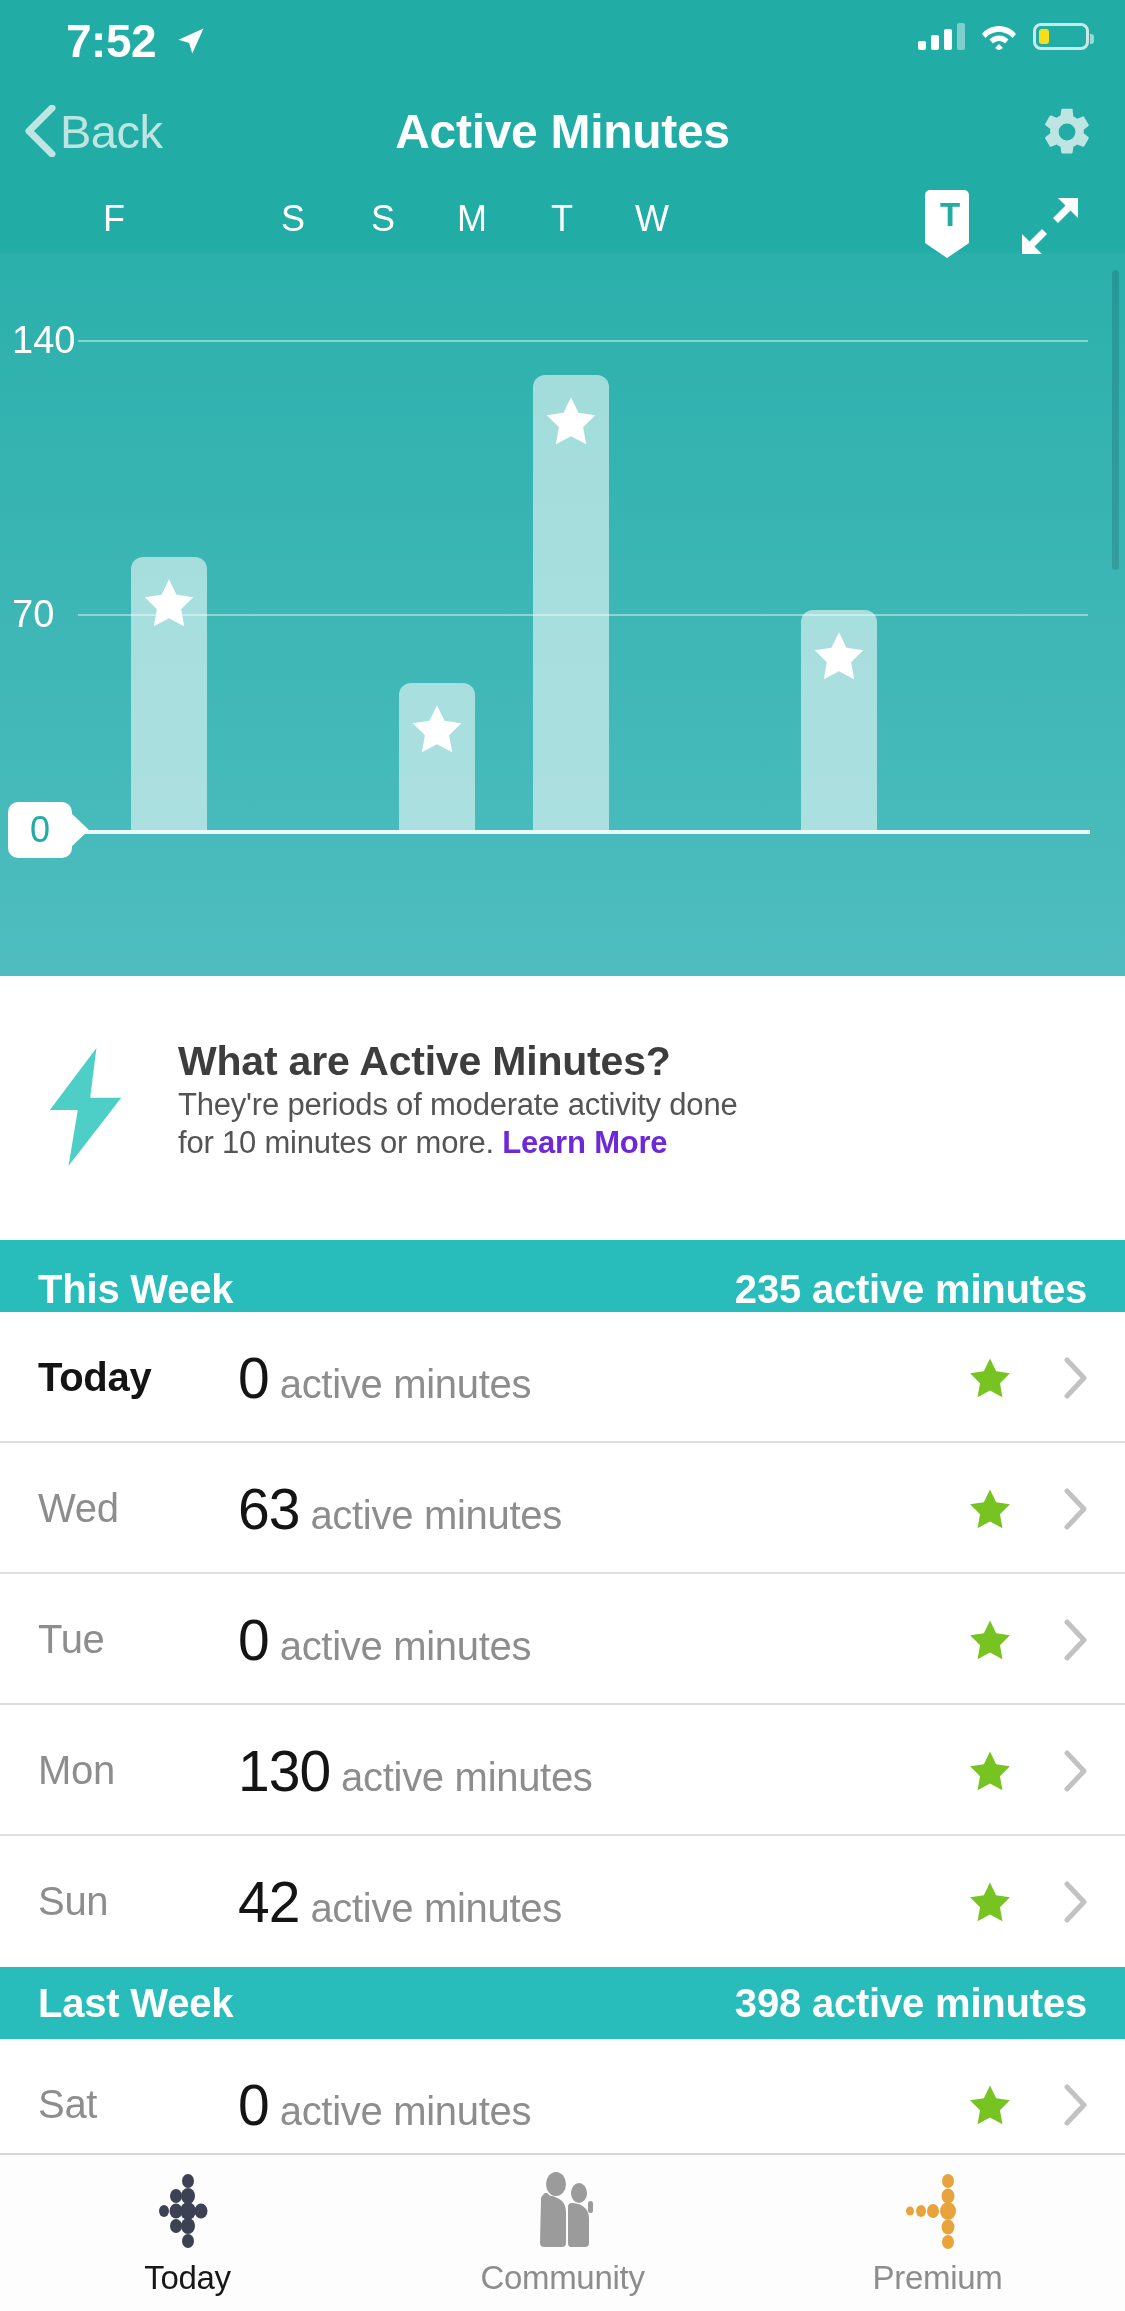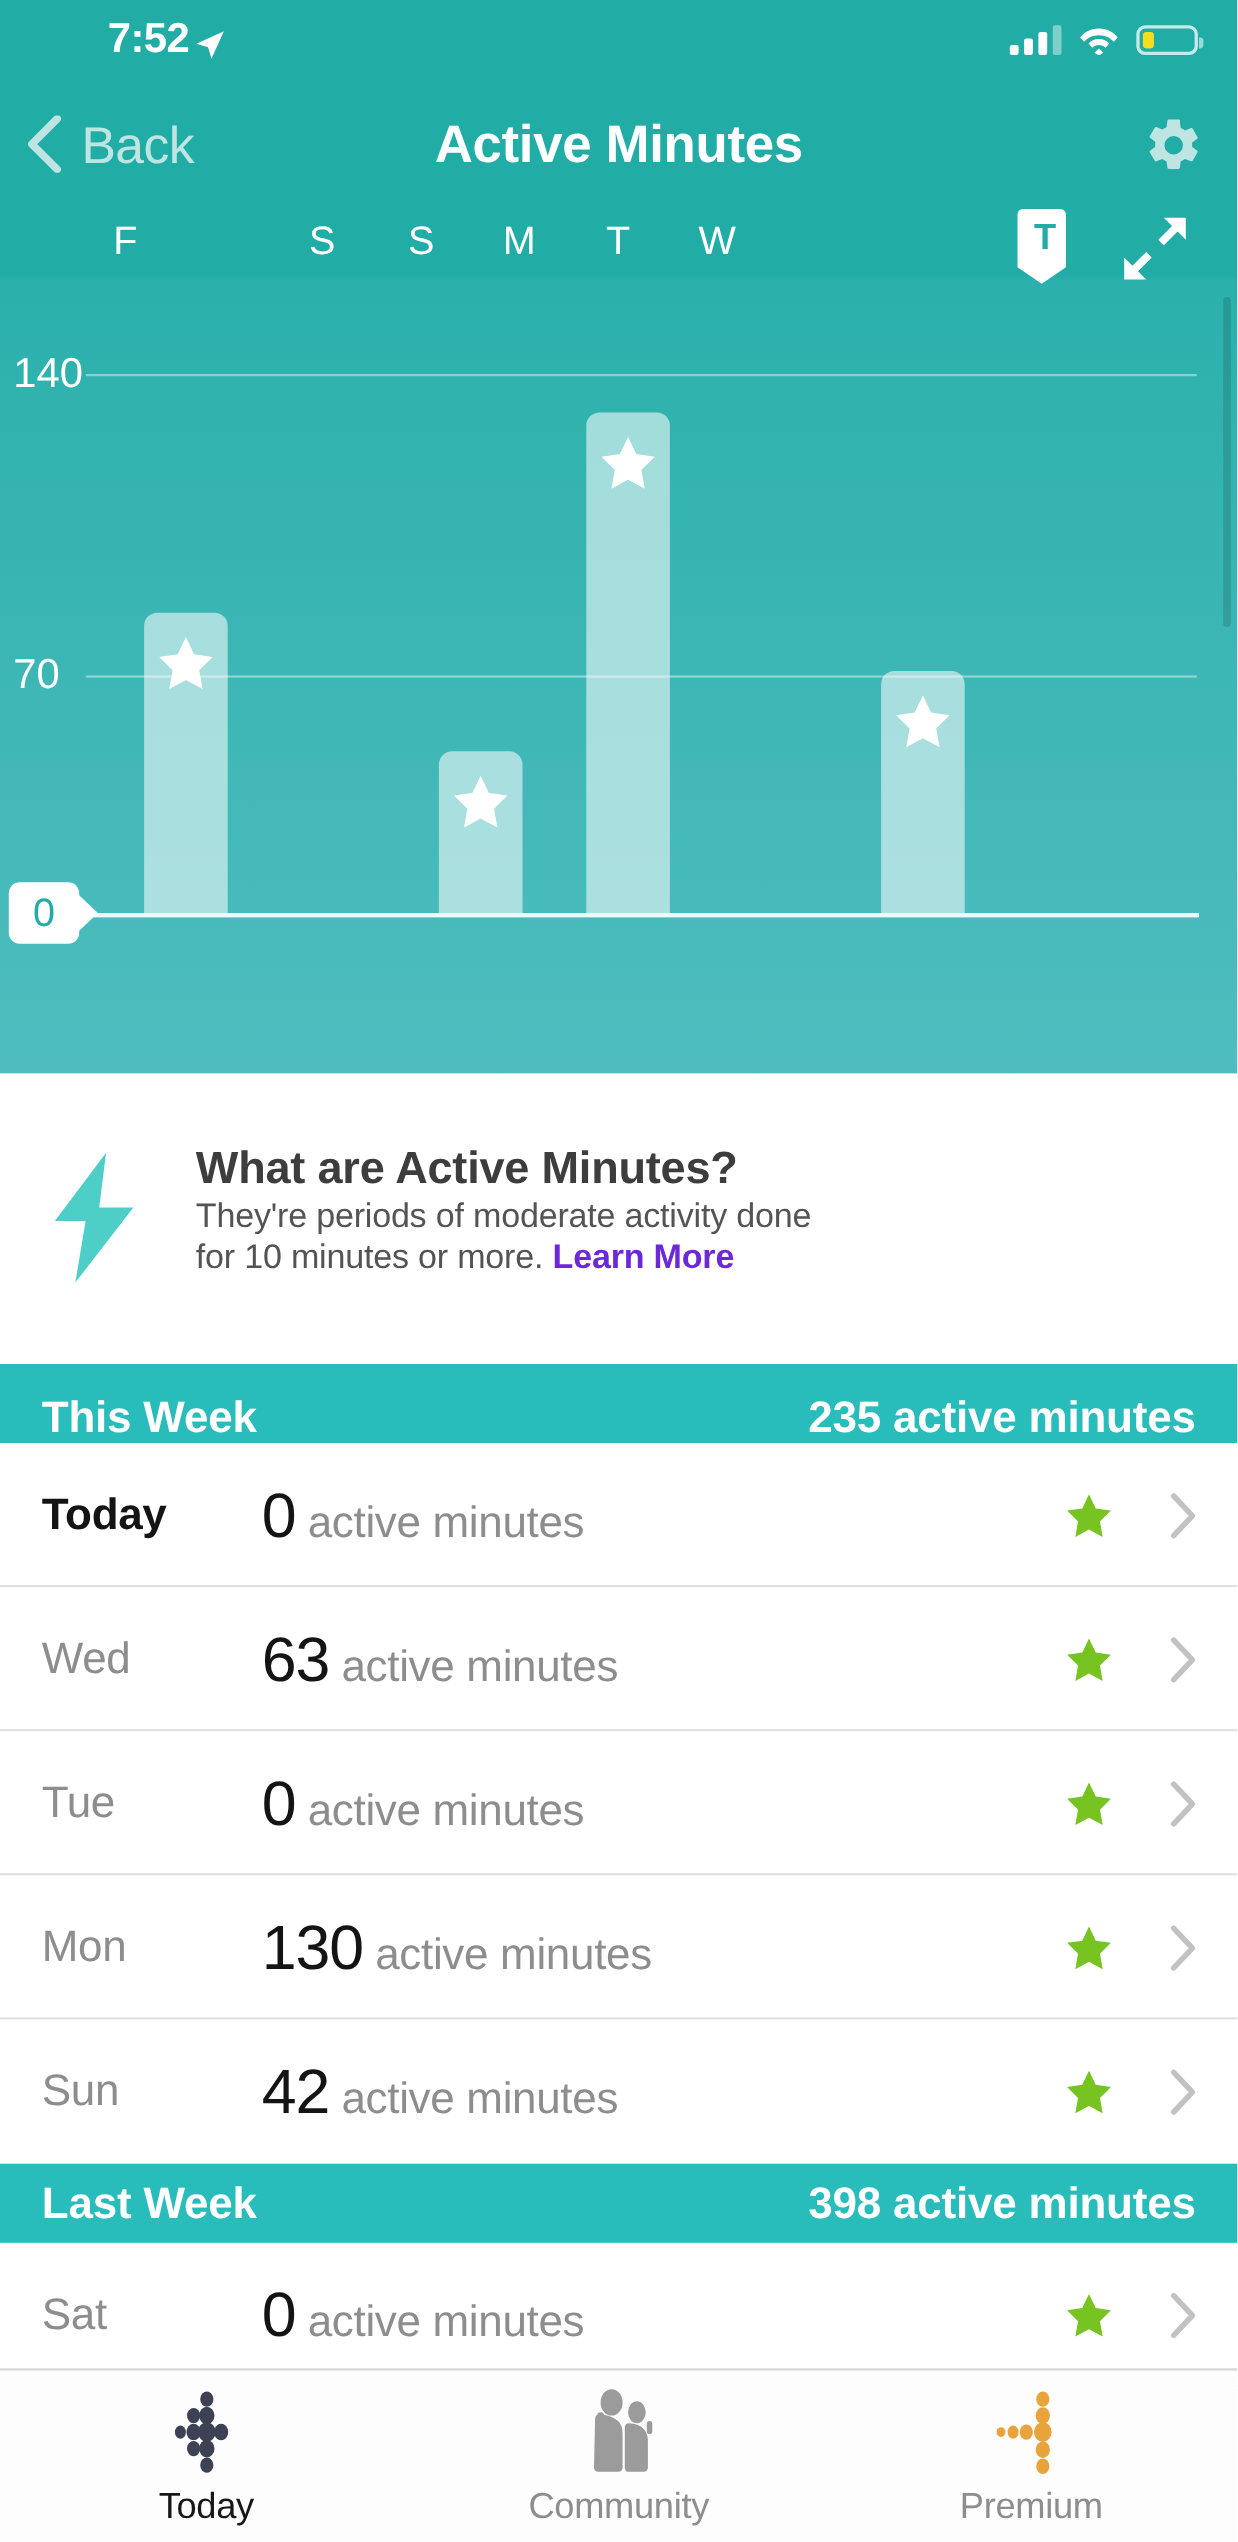--- a/index.html
+++ b/index.html
@@ -30,25 +30,24 @@
 
   
   .status-bar {
     position: absolute;
     left: 0; top: 0;
     width: 1125px; height: 88px;
   }
   .status-time {
     position: absolute;
     left: 66px; top: 14px;
-    font-size: 38px;
+    font-size: 46px;
     font-weight: 600;
     color: #ffffff;
     letter-spacing: -0.5px;
-    margin-left: 32px;
   }
   .status-loc-icon {
     position: absolute;
     left: 176px; top: 26px;
     width: 30px; height: 30px;
   }
   .status-right {
     position: absolute;
     right: 36px; top: 22px;
     display: flex;
@@ -89,21 +88,21 @@
     position: absolute;
     left: 0; top: 88px;
     width: 1125px; height: 86px;
   }
   .nav-back {
     position: absolute;
     left: 22px; top: 0;
     height: 86px;
     display: flex;
     align-items: center;
-    gap: 18px;
+    gap: 4px;
     padding: 0 12px 0 0;
   }
   .nav-back-chevron { width: 34px; height: 52px; }
   .nav-back-label {
     font-size: 47px;
     color: #BFE5E3;
     font-weight: 400;
     letter-spacing: -0.5px;
   }
   .nav-title {

